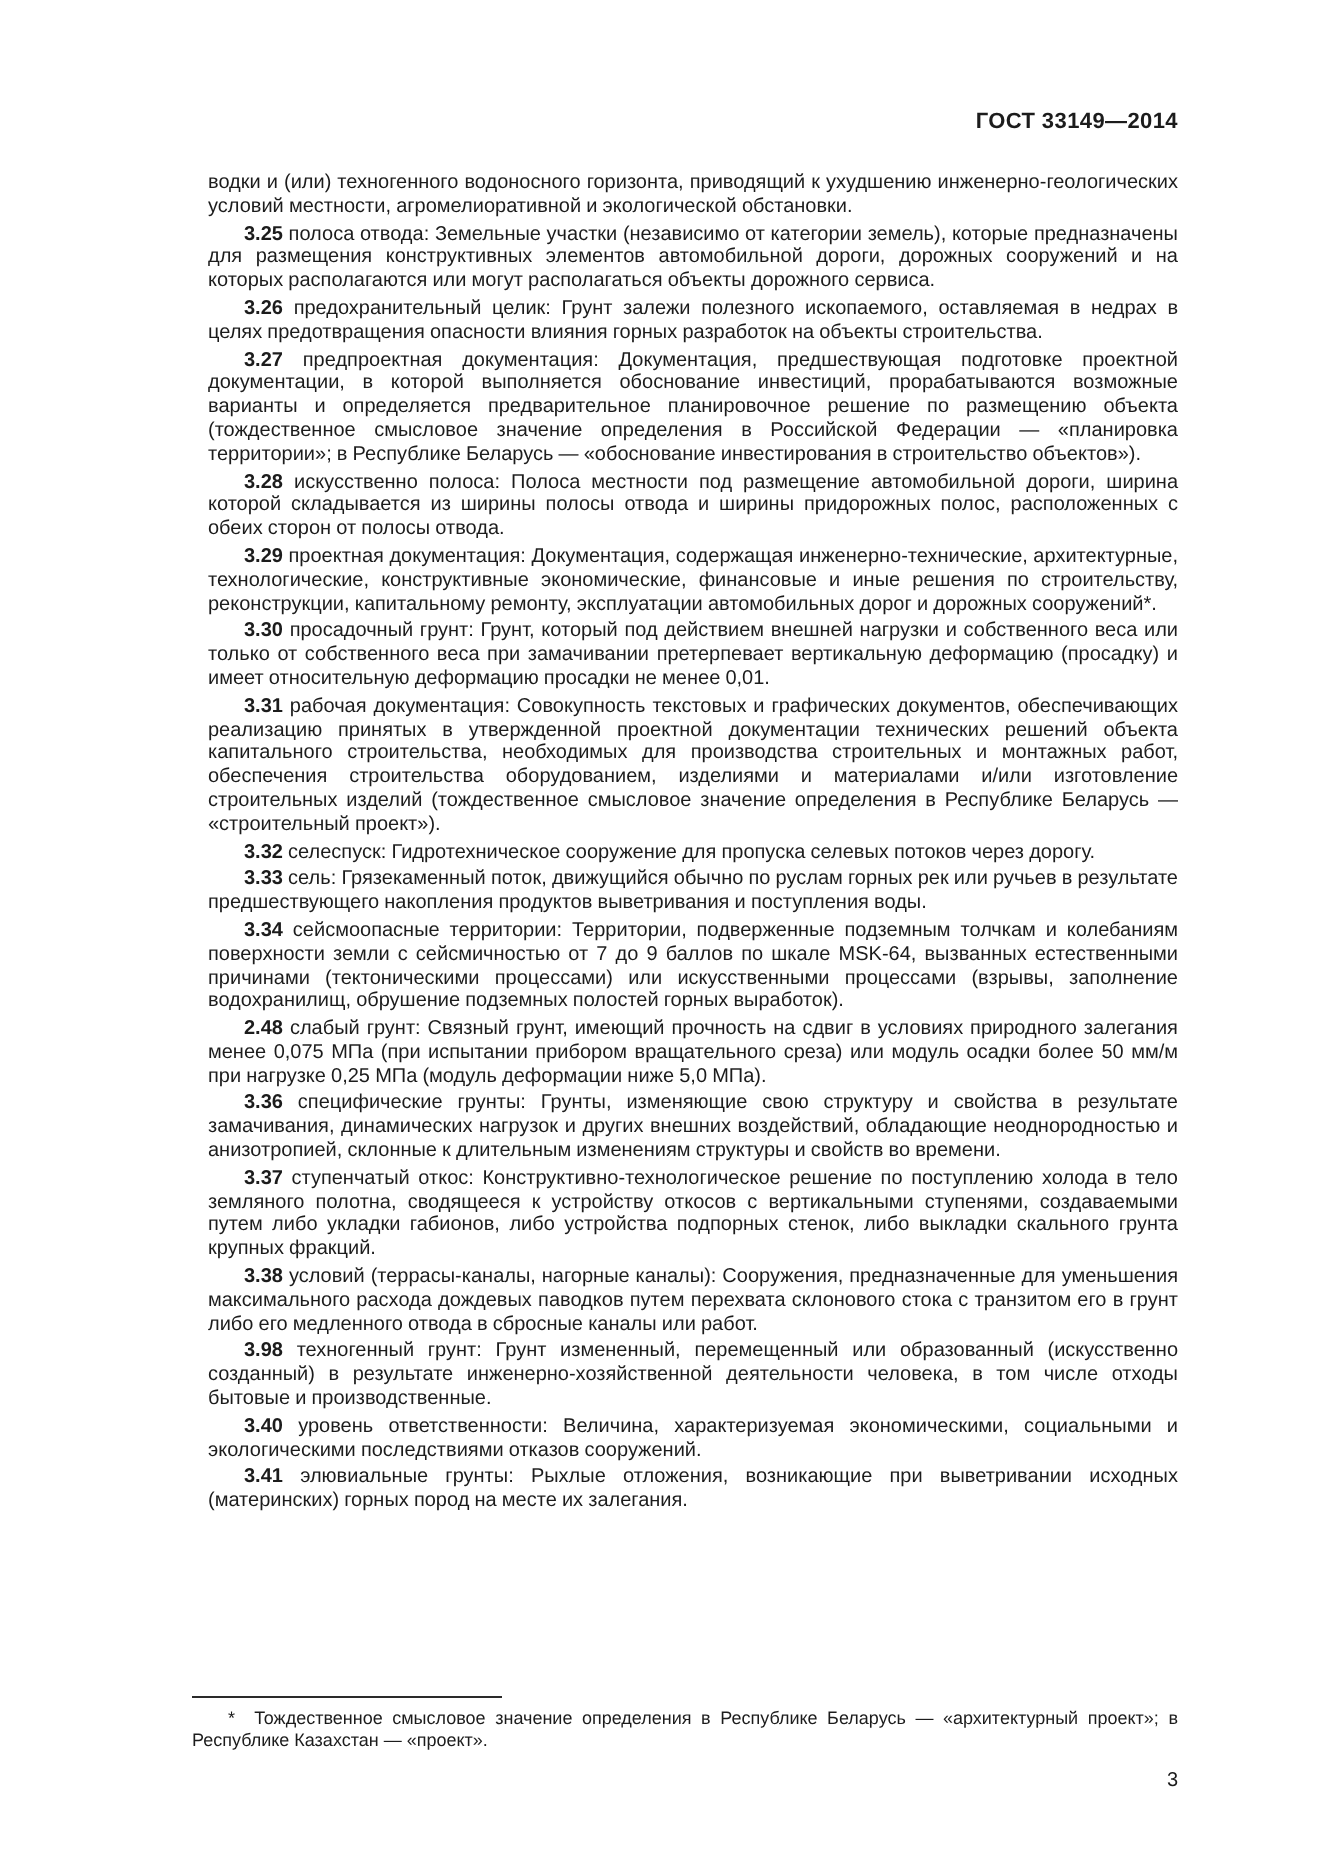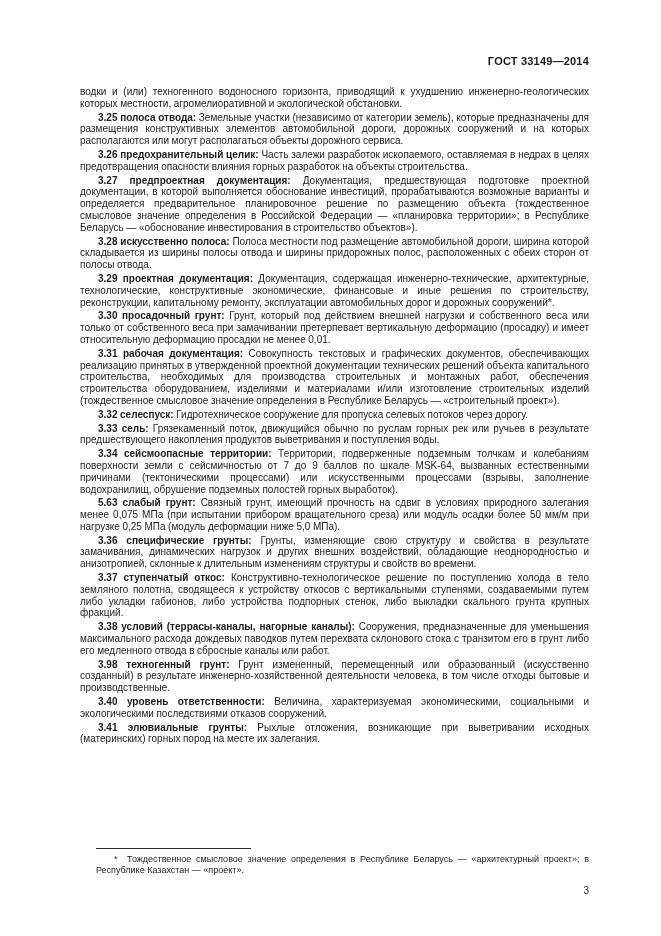--- a/index.html
+++ b/index.html
@@ -6,21 +6,21 @@
   html, body { background: #ffffff; }
   body {
     width: 661px; height: 936px;
     font-family: "Liberation Sans", sans-serif;
     color: #1c1c1c;
     position: relative;
     overflow: hidden;
   }
   .page {
     width: 661px; height: 936px;
-    padding: 55px 72px 0 80px;
+    padding: 55px 72px 0 104px;
     position: relative;
     background: #ffffff;
   }
   .doc-header {
     text-align: right;
     font-size: 11px;
     font-weight: bold;
     letter-spacing: 0.2px;
     margin-bottom: 19px;
   }
@@ -29,21 +29,21 @@
     line-height: 11.8px;
     text-align: justify;
     word-spacing: -0.2px;
   }
   .cont-par { text-indent: 0; }
   .def {
     text-indent: 18px;
     margin-top: 2px;
   }
   .def .def-num { font-weight: bold; }
-  .def .def-term { font-weight: bold; }
+  .def .def-term { font-weight: normal; }
   .footer-area {
     position: absolute;
     left: 96px;
     right: 72px;
     bottom: 40px;
   }
   .footnote-rule {
     width: 155px;
     height: 0;
     border-top: 1px solid #2a2a2a;
@@ -62,44 +62,44 @@
   }
 </style>
 </head>
 <body>
 
 <div class="page">
 
   <div class="doc-header">ГОСТ 33149—2014</div>
 
   <div class="body-text">
-    <p class="cont-par">водки и (или) техногенного водоносного горизонта, приводящий к ухудшению инженерно-геологических которых местности, агромелиоративной и экологической обстановки.</p>
+    <p class="cont-par">водки и (или) техногенного водоносного горизонта, приводящий к ухудшению инженерно-геологических условий местности, агромелиоративной и экологической обстановки.</p>
 
     <div id="definitions">
   <p class="def"><span class="def-num">3.25 </span><span class="def-term">полоса отвода:</span><span class="def-text"> Земельные участки (независимо от категории земель), которые предназначены для размещения конструктивных элементов автомобильной дороги, дорожных сооружений и на которых располагаются или могут располагаться объекты дорожного сервиса.</span></p>
 
-  <p class="def"><span class="def-num">3.26 </span><span class="def-term">предохранительный целик:</span><span class="def-text"> Часть залежи разработок ископаемого, оставляемая в недрах в целях предотвращения опасности влияния горных разработок на объекты строительства.</span></p>
+  <p class="def"><span class="def-num">3.26 </span><span class="def-term">предохранительный целик:</span><span class="def-text"> Грунт залежи полезного ископаемого, оставляемая в недрах в целях предотвращения опасности влияния горных разработок на объекты строительства.</span></p>
 
   <p class="def"><span class="def-num">3.27 </span><span class="def-term">предпроектная документация:</span><span class="def-text"> Документация, предшествующая подготовке проектной документации, в которой выполняется обоснование инвестиций, прорабатываются возможные варианты и определяется предварительное планировочное решение по размещению объекта (тождественное смысловое значение определения в Российской Федерации — «планировка территории»; в Республике Беларусь — «обоснование инвестирования в строительство объектов»).</span></p>
 
   <p class="def"><span class="def-num">3.28 </span><span class="def-term">искусственно полоса:</span><span class="def-text"> Полоса местности под размещение автомобильной дороги, ширина которой складывается из ширины полосы отвода и ширины придорожных полос, расположенных с обеих сторон от полосы отвода.</span></p>
 
   <p class="def"><span class="def-num">3.29 </span><span class="def-term">проектная документация:</span><span class="def-text"> Документация, содержащая инженерно-технические, архитектурные, технологические, конструктивные экономические, финансовые и иные решения по строительству, реконструкции, капитальному ремонту, эксплуатации автомобильных дорог и дорожных сооружений*.</span></p>
 
   <p class="def"><span class="def-num">3.30 </span><span class="def-term">просадочный грунт:</span><span class="def-text"> Грунт, который под действием внешней нагрузки и собственного веса или только от собственного веса при замачивании претерпевает вертикальную деформацию (просадку) и имеет относительную деформацию просадки не менее 0,01.</span></p>
 
   <p class="def"><span class="def-num">3.31 </span><span class="def-term">рабочая документация:</span><span class="def-text"> Совокупность текстовых и графических документов, обеспечивающих реализацию принятых в утвержденной проектной документации технических решений объекта капитального строительства, необходимых для производства строительных и монтажных работ, обеспечения строительства оборудованием, изделиями и материалами и/или изготовление строительных изделий (тождественное смысловое значение определения в Республике Беларусь — «строительный проект»).</span></p>
 
   <p class="def"><span class="def-num">3.32 </span><span class="def-term">селеспуск:</span><span class="def-text"> Гидротехническое сооружение для пропуска селевых потоков через дорогу.</span></p>
 
   <p class="def"><span class="def-num">3.33 </span><span class="def-term">сель:</span><span class="def-text"> Грязекаменный поток, движущийся обычно по руслам горных рек или ручьев в результате предшествующего накопления продуктов выветривания и поступления воды.</span></p>
 
   <p class="def"><span class="def-num">3.34 </span><span class="def-term">сейсмоопасные территории:</span><span class="def-text"> Территории, подверженные подземным толчкам и колебаниям поверхности земли с сейсмичностью от 7 до 9 баллов по шкале MSK-64, вызванных естественными причинами (тектоническими процессами) или искусственными процессами (взрывы, заполнение водохранилищ, обрушение подземных полостей горных выработок).</span></p>
 
-  <p class="def"><span class="def-num">5.63 </span><span class="def-term">слабый грунт:</span><span class="def-text"> Связный грунт, имеющий прочность на сдвиг в условиях природного залегания менее 0,075 МПа (при испытании прибором вращательного среза) или модуль осадки более 50 мм/м при нагрузке 0,25 МПа (модуль деформации ниже 5,0 МПа).</span></p>
+  <p class="def"><span class="def-num">2.48 </span><span class="def-term">слабый грунт:</span><span class="def-text"> Связный грунт, имеющий прочность на сдвиг в условиях природного залегания менее 0,075 МПа (при испытании прибором вращательного среза) или модуль осадки более 50 мм/м при нагрузке 0,25 МПа (модуль деформации ниже 5,0 МПа).</span></p>
 
   <p class="def"><span class="def-num">3.36 </span><span class="def-term">специфические грунты:</span><span class="def-text"> Грунты, изменяющие свою структуру и свойства в результате замачивания, динамических нагрузок и других внешних воздействий, обладающие неоднородностью и анизотропией, склонные к длительным изменениям структуры и свойств во времени.</span></p>
 
   <p class="def"><span class="def-num">3.37 </span><span class="def-term">ступенчатый откос:</span><span class="def-text"> Конструктивно-технологическое решение по поступлению холода в тело земляного полотна, сводящееся к устройству откосов с вертикальными ступенями, создаваемыми путем либо укладки габионов, либо устройства подпорных стенок, либо выкладки скального грунта крупных фракций.</span></p>
 
   <p class="def"><span class="def-num">3.38 </span><span class="def-term">условий (террасы-каналы, нагорные каналы):</span><span class="def-text"> Сооружения, предназначенные для уменьшения максимального расхода дождевых паводков путем перехвата склонового стока с транзитом его в грунт либо его медленного отвода в сбросные каналы или работ.</span></p>
 
   <p class="def"><span class="def-num">3.98 </span><span class="def-term">техногенный грунт:</span><span class="def-text"> Грунт измененный, перемещенный или образованный (искусственно созданный) в результате инженерно-хозяйственной деятельности человека, в том числе отходы бытовые и производственные.</span></p>
 
   <p class="def"><span class="def-num">3.40 </span><span class="def-term">уровень ответственности:</span><span class="def-text"> Величина, характеризуемая экономическими, социальными и экологическими последствиями отказов сооружений.</span></p>

